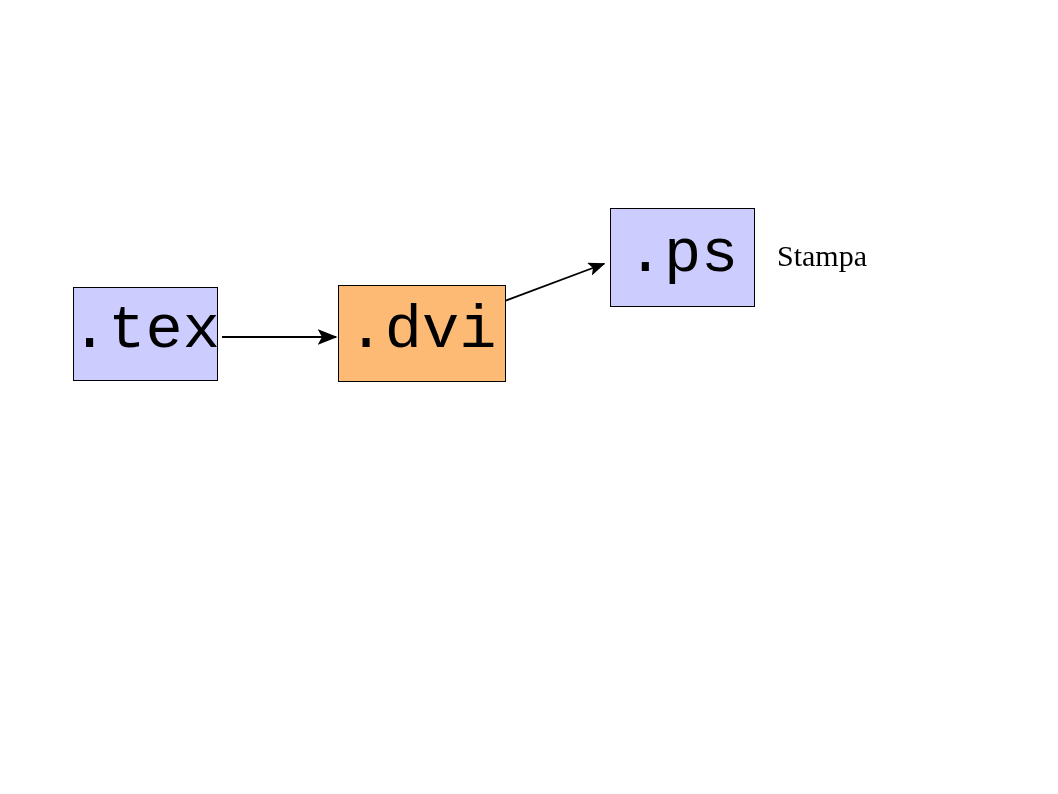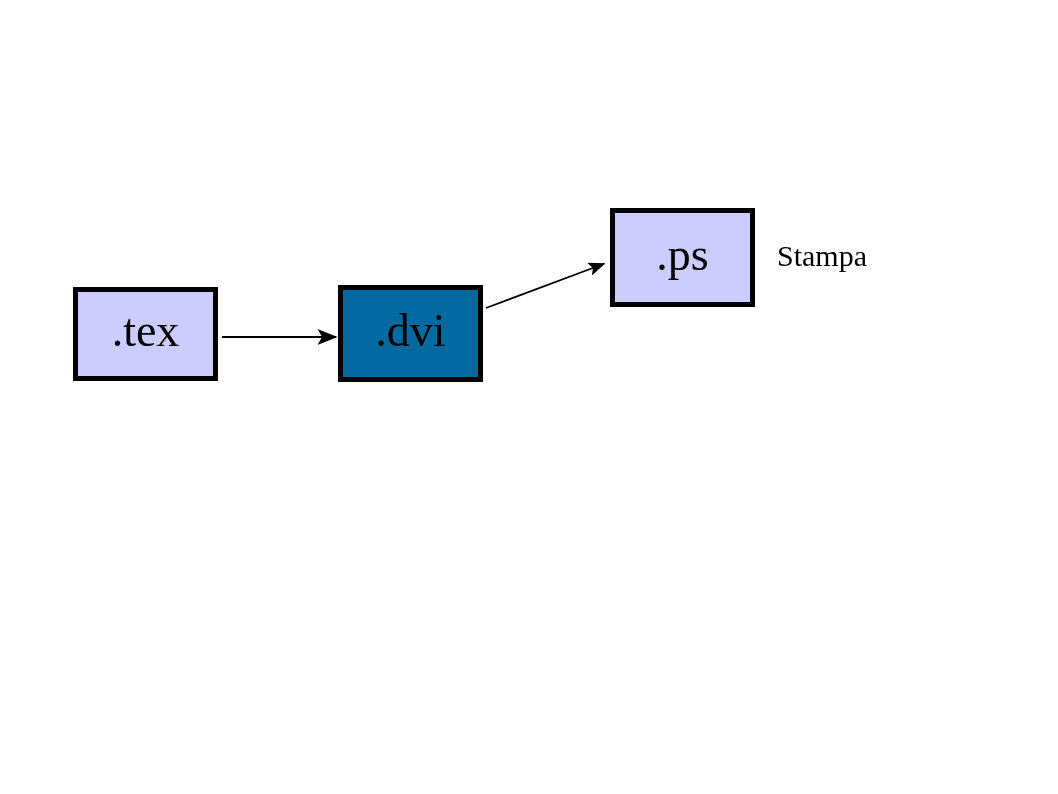--- a/index.html
+++ b/index.html
@@ -14,26 +14,26 @@
   #canvas {
     position: relative;
     width: 1058px;
     height: 794px;
     background: #ffffff;
     overflow: hidden;
   }
   .node {
     position: absolute;
     box-sizing: border-box;
-    border: 5px solid #000000;
+    border: 1px solid #000000;
     display: flex;
     align-items: center;
     justify-content: center;
-    font-family: Liberation Serif, serif;
-    font-size: 46px;
+    font-family: Liberation Mono, monospace;
+    font-size: 62px;
     line-height: 1;
     color: #000000;
     letter-spacing: 0px;
     white-space: pre;
     user-select: none;
   }
   .node-label {
     display: block;
     transform: translateY(-3px);
   }
@@ -74,21 +74,21 @@
 
     <line x1="222" y1="337" x2="336" y2="337" stroke="#000000" stroke-width="2" marker-end="url(#arrowhead)"></line>
 
     <line x1="486" y1="308" x2="604.1273416448619" y2="263.70224688317677" stroke="#000000" stroke-width="1.7" marker-end="url(#arrowhead)"></line>
   </svg>
 
   <div class="node" id="node-tex" style="background: rgb(204, 204, 255); left: 73px; top: 287px; width: 145px; height: 94px; border-color: rgb(0, 0, 0); color: rgb(0, 0, 0);">
     <span class="node-label">.tex</span>
   </div>
 
-  <div class="node" id="node-dvi" style="background: #0369a1; left: 338px; top: 285px; width: 145px; height: 97px; border-color: rgb(0, 0, 0); color: rgb(0, 0, 0);">
+  <div class="node" id="node-dvi" style="background: #fdba74; left: 338px; top: 285px; width: 168px; height: 97px; border-color: rgb(0, 0, 0); color: rgb(0, 0, 0);">
     <span class="node-label">.dvi</span>
   </div>
 
   <div class="node" id="node-ps" style="background: rgb(204, 204, 255); left: 610px; top: 208px; width: 145px; height: 99px; border-color: rgb(0, 0, 0); color: rgb(0, 0, 0);">
     <span class="node-label">.ps</span>
   </div>
 
   <div class="annotation" id="label-stampa" style="left: 777px; top: 241px; color: rgb(0, 0, 0);">Stampa</div>
 
 </div>

